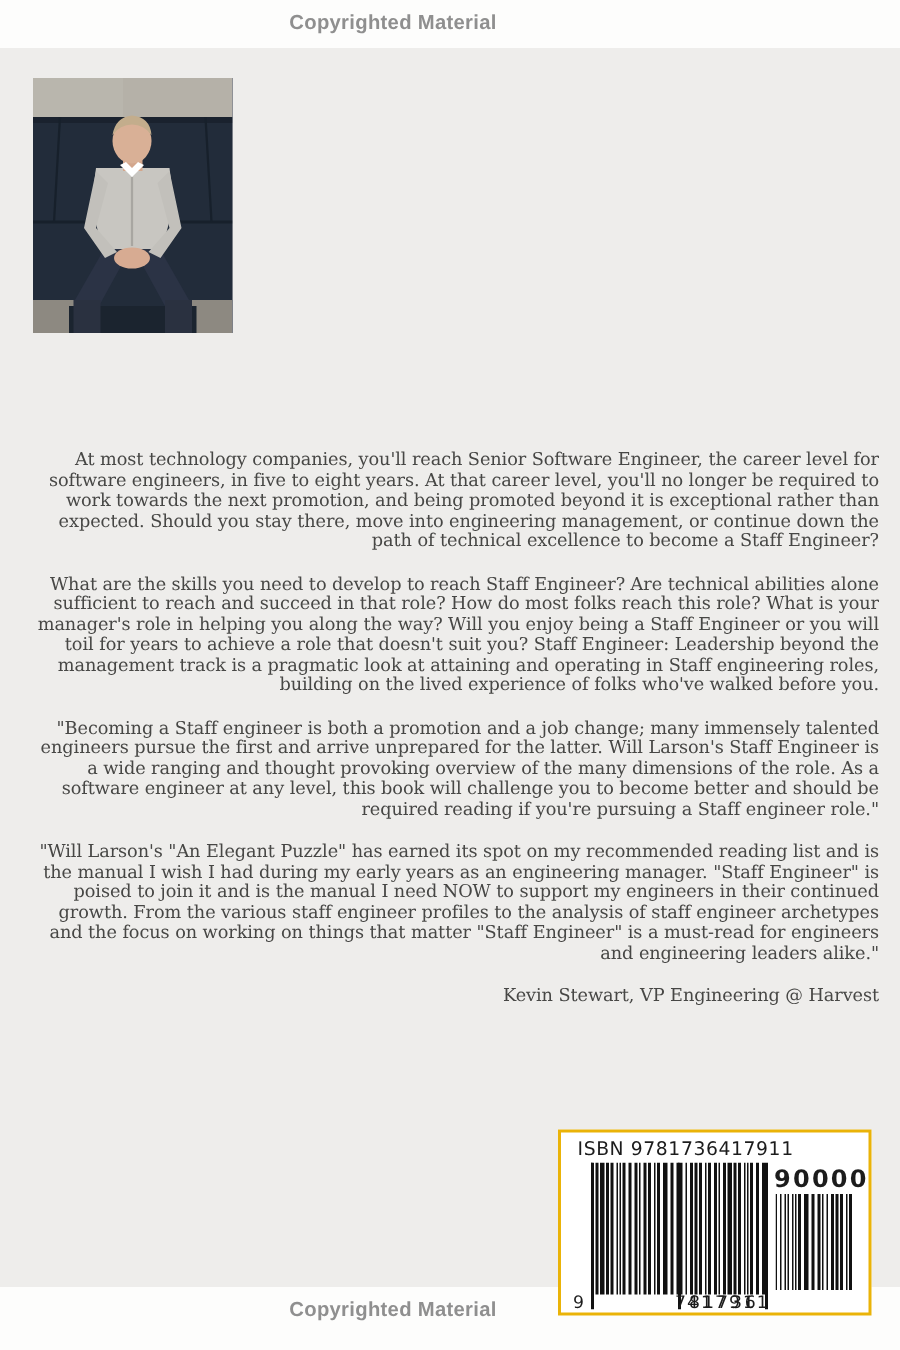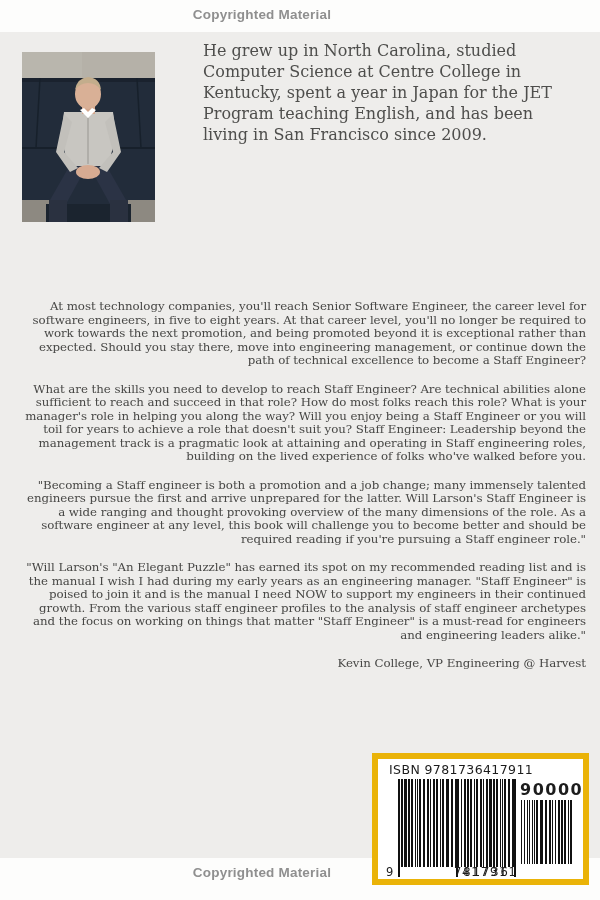--- a/index.html
+++ b/index.html
@@ -30,21 +30,21 @@
   }
   .intro p{margin:0 0 21px 0;}
   .body-copy{
     position:absolute;left:20px;top:300px;width:566px;z-index:2;
     font-size:11.8px;line-height:13.5px;color:#474745;letter-spacing:-.05px;
   }
   .body-copy p{margin:0 0 15px 0;text-align:right;}
   .body-copy p.attribution{margin:0 0 16px 0;}
   .barcode-box{
     position:absolute;left:372px;top:753px;width:205px;height:120px;
-    background:#ffffff;border:6px solid #eab308;z-index:3;
+    background:#ffffff;border:2px solid #eab308;z-index:3;
     font-family:"DejaVu Sans", sans-serif;color:#1c1c1c;
   }
   .isbn-label{
     position:absolute;left:11px;top:3px;font-size:12.5px;letter-spacing:.4px;
   }
   .ean{position:absolute;left:8px;top:20px;width:130px;height:100px;}
   .ean svg{position:absolute;left:12px;top:0;}
   .ean svg rect{fill:#111;}
   .ean .digit{
     position:absolute;bottom:0;font-size:11.5px;letter-spacing:2px;
@@ -98,29 +98,28 @@
     <rect x="60" y="50" width="13" height="12" fill="#d3a68c"></rect>
     <ellipse cx="66" cy="42" rx="13" ry="15" fill="#d9b096"></ellipse>
 
     <path d="M53,38 Q55,26 66,25 Q78,26 79,38 Q74,31 66,31 Q58,31 53,38 Z" fill="#c3ad8c"></path>
 
     <polygon points="58,58 66,66 74,58 70,56 66,60 62,56" fill="#ffffff"></polygon>
   </svg>
 </div>
 
 <div class="intro">
-  <p>He grew up in North Carolina, studied Computer Science at Centre College in Kentucky, spent a year in Japan for the JET Program teaching English, and has been living in San Francisco since 2009.</p>
 </div>
 
 <div class="body-copy">
   <p>At most technology companies, you'll reach Senior Software Engineer, the career level for software engineers, in five to eight years. At that career level, you'll no longer be required to work towards the next promotion, and being promoted beyond it is exceptional rather than expected. Should you stay there, move into engineering management, or continue down the path of technical excellence to become a Staff Engineer?</p>
   <p>What are the skills you need to develop to reach Staff Engineer? Are technical abilities alone sufficient to reach and succeed in that role? How do most folks reach this role? What is your manager's role in helping you along the way? Will you enjoy being a Staff Engineer or you will toil for years to achieve a role that doesn't suit you? Staff Engineer: Leadership beyond the management track is a pragmatic look at attaining and operating in Staff engineering roles, building on the lived experience of folks who've walked before you.</p>
   <p>"Becoming a Staff engineer is both a promotion and a job change; many immensely talented engineers pursue the first and arrive unprepared for the latter. Will Larson's Staff Engineer is a wide ranging and thought provoking overview of the many dimensions of the role. As a software engineer at any level, this book will challenge you to become better and should be required reading if you're pursuing a Staff engineer role."</p>
   <p>"Will Larson's "An Elegant Puzzle" has earned its spot on my recommended reading list and is the manual I wish I had during my early years as an engineering manager. "Staff Engineer" is poised to join it and is the manual I need NOW to support my engineers in their continued growth. From the various staff engineer profiles to the analysis of staff engineer archetypes and the focus on working on things that matter "Staff Engineer" is a must-read for engineers and engineering leaders alike."</p>
-  <p class="attribution">Kevin College, VP Engineering @ Harvest</p>
+  <p class="attribution">Kevin Stewart, VP Engineering @ Harvest</p>
 </div>
 
 <div class="barcode-box">
   <div class="isbn-label">ISBN 9781736417911</div>
   <div class="ean">
     <svg id="main-bars" width="118" height="98">
         <rect x="0" y="0" width="1" height="88"></rect>
         <rect x="3" y="0" width="2" height="88"></rect>
         <rect x="6" y="0" width="3" height="88"></rect>
         <rect x="10" y="0" width="2" height="88"></rect>

